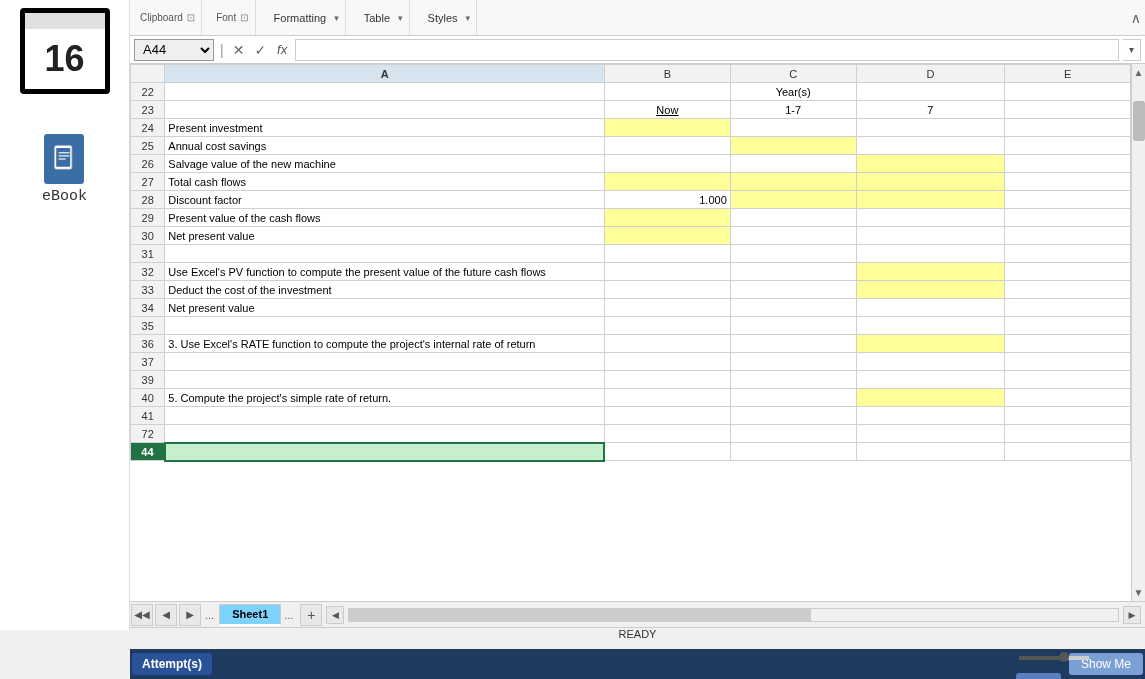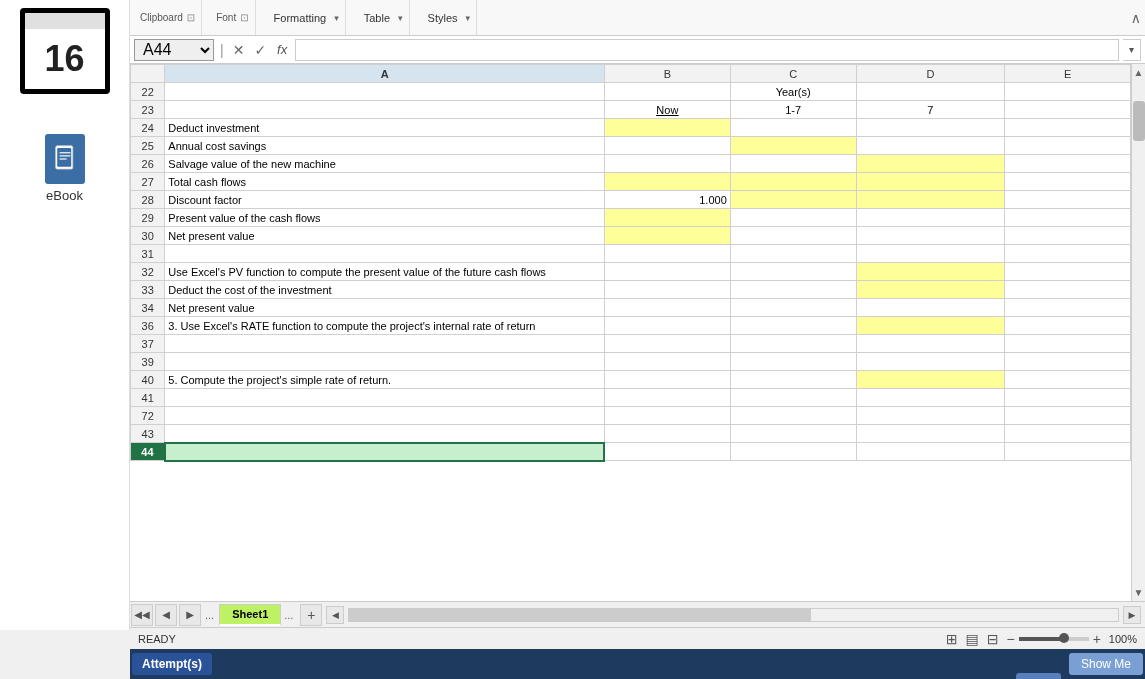--- a/index.html
+++ b/index.html
@@ -47,21 +47,21 @@
     .ebook-icon {
       width: 40px;
       height: 50px;
       background: #3a6ea5;
       border-radius: 3px;
       display: flex;
       align-items: center;
       justify-content: center;
     }
     .ebook-icon svg { width: 28px; height: 28px; }
-    .ebook-label { font-size: 13px; color: #333; margin-top: 4px; }
+    .ebook-label { font-size: 15px; color: #333; margin-top: 4px; font-family: Liberation Mono, monospace; }
 
     
     .main-area {
       position: absolute;
       left: 130px; top: 0;
       width: 1015px; height: 679px;
       background: #fff;
       display: flex;
       flex-direction: column;
     }
@@ -102,21 +102,21 @@
       display: flex;
       align-items: center;
       padding: 0 4px;
       gap: 4px;
     }
     .cell-ref-box {
       width: 80px;
       height: 22px;
       border: 1px solid #999;
       padding: 0 4px;
-      font-size: 16px;
+      font-size: 13px;
     }
     .formula-divider { color: #999; font-size: 14px; padding: 0 2px; }
     .formula-btn { cursor: pointer; font-size: 14px; color: #666; padding: 0 3px; }
     .formula-fx { font-size: 13px; font-style: italic; color: #555; padding: 0 4px; }
     .formula-input {
       flex: 1;
       height: 22px;
       border: 1px solid #ccc;
       padding: 0 4px;
       font-size: 12px;
@@ -240,21 +240,21 @@
       border: 1px solid #ccc;
       background: #fff;
       font-size: 11px;
       cursor: pointer;
       display: flex;
       align-items: center;
       border-bottom: none;
       margin-left: 2px;
     }
     .sheet-tab.active {
-      background: #bef264;
+      background: #7dd3fc;
       border-bottom: 2px solid #fff;
       font-weight: bold;
     }
     .add-sheet-btn {
       width: 22px;
       height: 22px;
       border: 1px solid #ccc;
       background: #e8e8e8;
       cursor: pointer;
       display: flex;
@@ -292,20 +292,21 @@
 
     
     .status-bar {
       height: 22px;
       background: #f0f0f0;
       border-top: 1px solid #ccc;
       display: flex;
       align-items: center;
       padding: 0 8px;
       gap: 10px;
+      flex-direction: column;
     }
     .status-text { font-size: 11px; color: #333; }
     .status-icons {
       margin-left: auto;
       display: flex;
       align-items: center;
       gap: 8px;
     }
     .status-icon { font-size: 14px; color: #555; cursor: pointer; }
     .zoom-slider-container {
@@ -474,21 +475,21 @@
             <td class="row-header">23</td>
             <td class="cell cell-A"></td>
             <td class="cell cell-B text-center text-underline"><u>Now</u></td>
             <td class="cell cell-C text-center">1-7</td>
             <td class="cell cell-D text-center">7</td>
             <td class="cell cell-E"></td>
           </tr>
 
           <tr>
             <td class="row-header">24</td>
-            <td class="cell cell-A">Deduct investment</td>
+            <td class="cell cell-A">Present investment</td>
             <td class="cell cell-B cell-yellow"></td>
             <td class="cell cell-C"></td>
             <td class="cell cell-D"></td>
             <td class="cell cell-E"></td>
           </tr>
 
           <tr>
             <td class="row-header">25</td>
             <td class="cell cell-A">Annual cost savings</td>
             <td class="cell cell-B"></td>
@@ -571,20 +572,28 @@
 
           <tr>
             <td class="row-header">34</td>
             <td class="cell cell-A">Net present value</td>
             <td class="cell cell-B"></td>
             <td class="cell cell-C"></td>
             <td class="cell cell-D"></td>
             <td class="cell cell-E"></td>
           </tr>
 
+          <tr>
+            <td class="row-header">35</td>
+            <td class="cell cell-A"></td>
+            <td class="cell cell-B"></td>
+            <td class="cell cell-C"></td>
+            <td class="cell cell-D"></td>
+            <td class="cell cell-E"></td>
+          </tr>
 
           <tr>
             <td class="row-header">36</td>
             <td class="cell cell-A" style="overflow:visible;white-space:nowrap;">3. Use Excel's RATE function to compute the project's internal rate of return</td>
             <td class="cell cell-B"></td>
             <td class="cell cell-C"></td>
             <td class="cell cell-D cell-yellow"></td>
             <td class="cell cell-E"></td>
           </tr>
 
@@ -627,28 +636,20 @@
 
           <tr>
             <td class="row-header">72</td>
             <td class="cell cell-A"></td>
             <td class="cell cell-B"></td>
             <td class="cell cell-C"></td>
             <td class="cell cell-D"></td>
             <td class="cell cell-E"></td>
           </tr>
 
-          <tr>
-            <td class="row-header">43</td>
-            <td class="cell cell-A"></td>
-            <td class="cell cell-B"></td>
-            <td class="cell cell-C"></td>
-            <td class="cell cell-D"></td>
-            <td class="cell cell-E"></td>
-          </tr>
 
           <tr>
             <td class="row-header active">44</td>
             <td class="cell cell-A" style="border: 2px solid #217346;background:#c6efce;"></td>
             <td class="cell cell-B"></td>
             <td class="cell cell-C"></td>
             <td class="cell cell-D"></td>
             <td class="cell cell-E"></td>
           </tr>
         </tbody>

